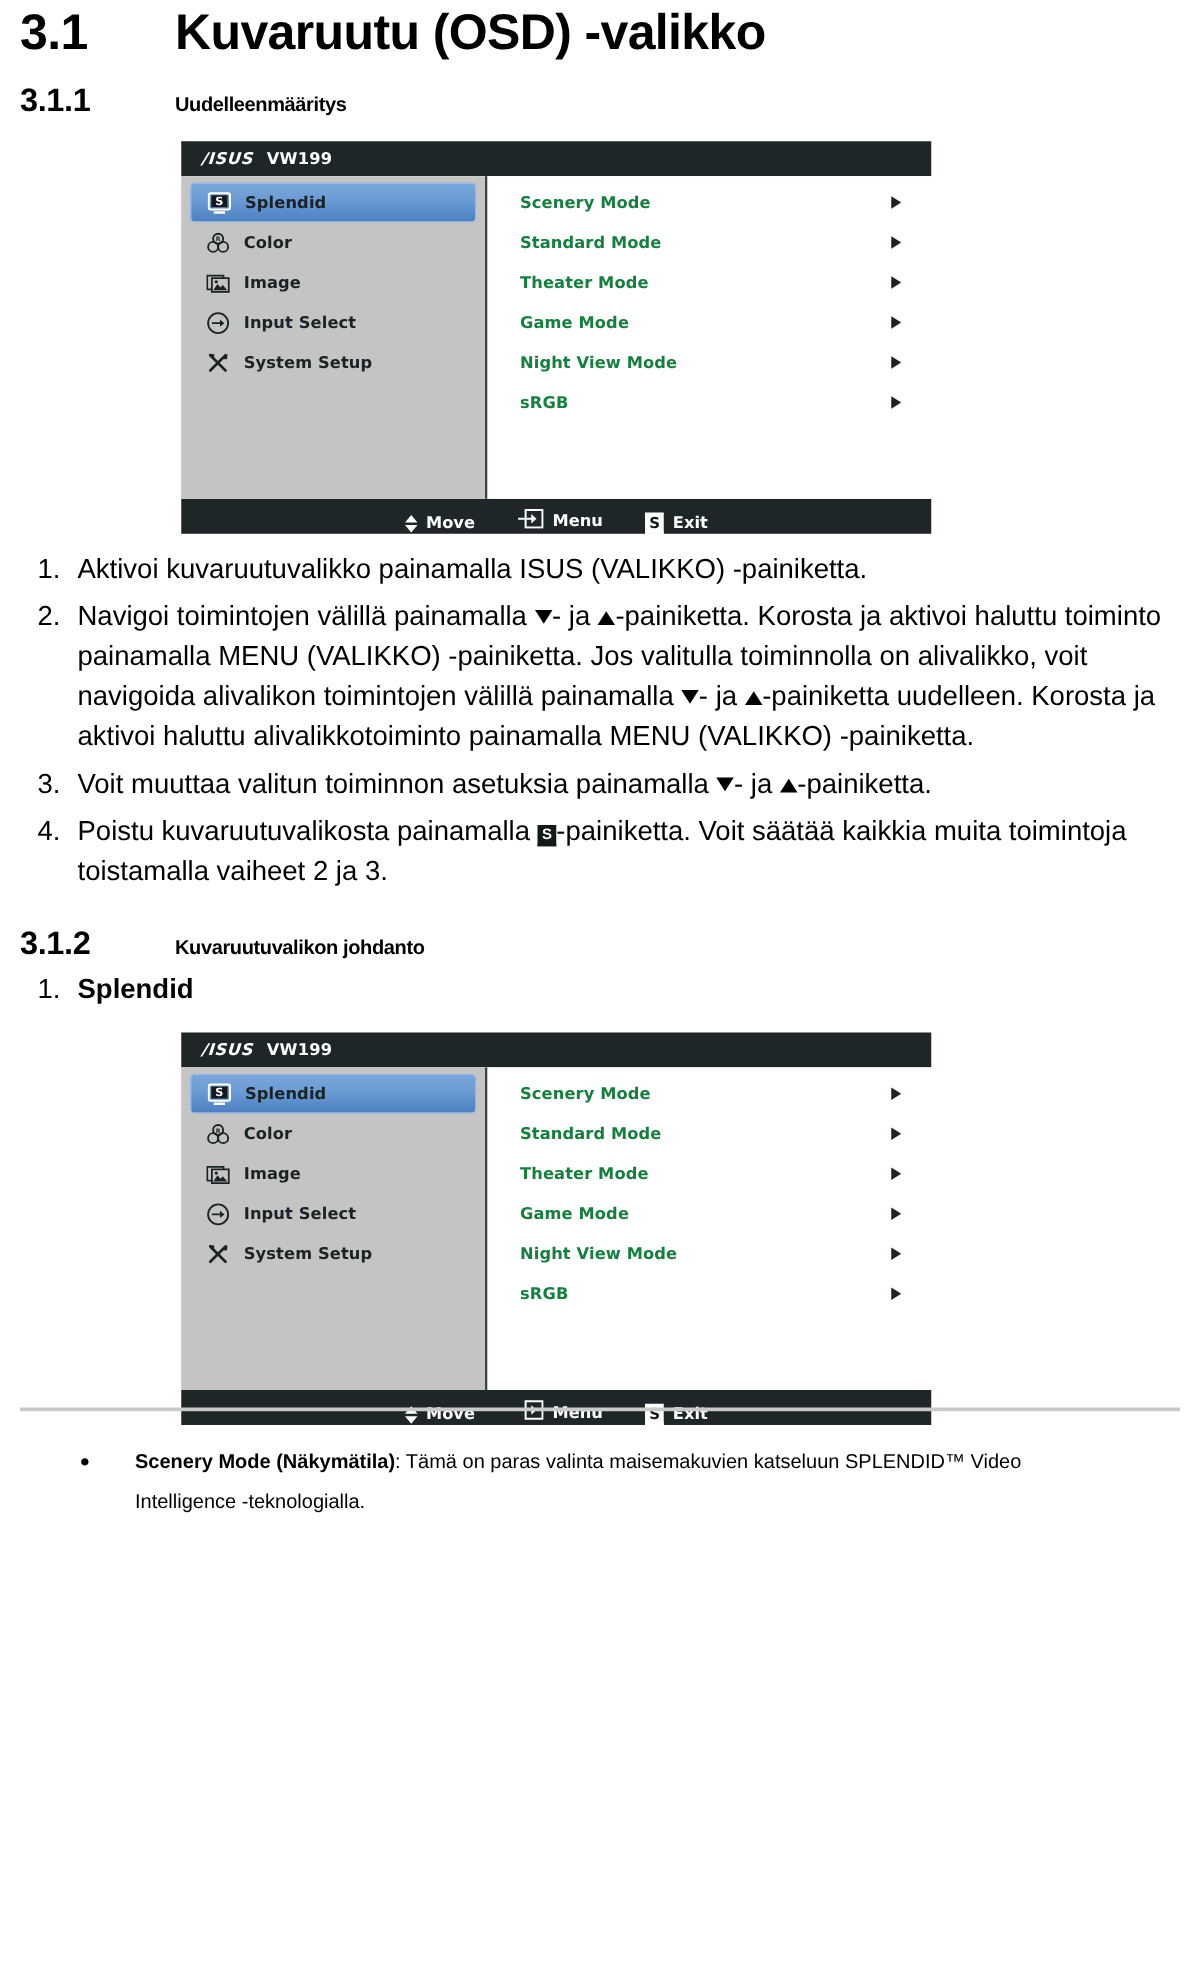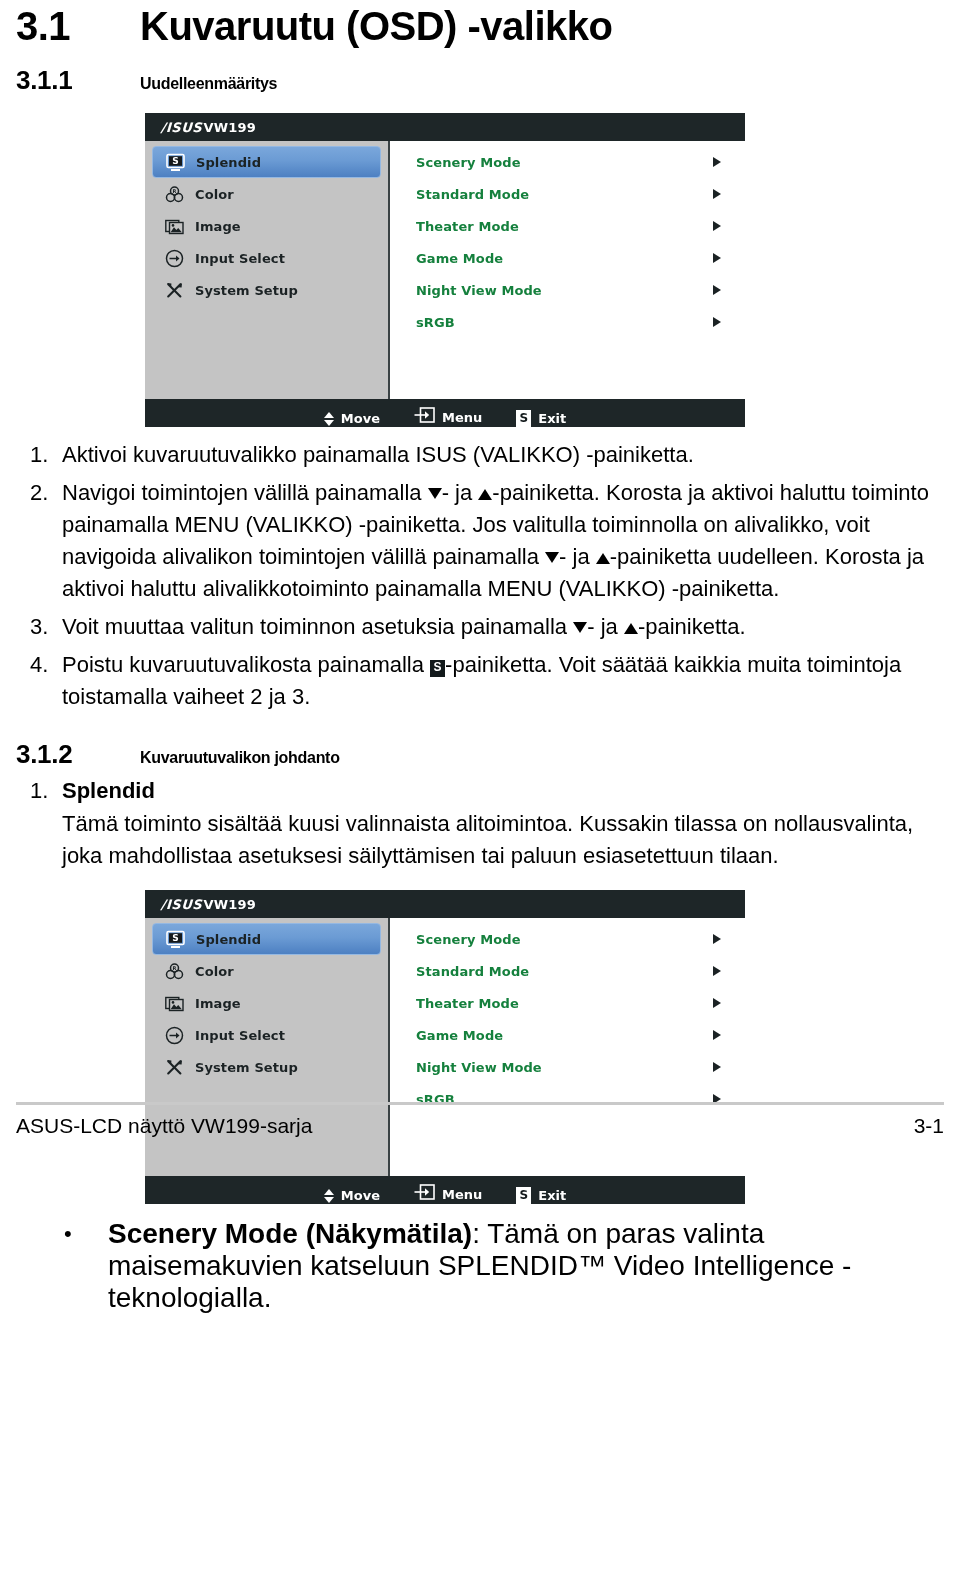--- a/index.html
+++ b/index.html
@@ -87,20 +87,21 @@
     font-weight: bold;
     font-style: italic;
     color: #ffffff;
     letter-spacing: 0.5px;
     transform: skewX(-6deg);
   }
   .osd-model {
     color: #ffffff;
     font-size: 13px;
     font-weight: bold;
+    margin-left: 10px;
     letter-spacing: 0.2px;
   }
 
   .osd-body {
     display: flex;
     height: 258px;
     background: #ffffff;
   }
   .osd-sidebar {
     width: 245px;
@@ -291,21 +292,21 @@
     display: flex;
     margin-top: 14px;
     padding-left: 48px;
   }
   .bullet-dot {
     flex: 0 0 44px;
     font-size: 22px;
     line-height: 32px;
   }
   .bullet-text {
-    font-size: 28px;
+    font-size: 16px;
     line-height: 32px;
     padding-right: 80px;
   }
   .bullet-text b { font-weight: bold; }
 
   
   .footer {
     position: absolute;
     left: 16px;
     right: 16px;
@@ -486,21 +487,20 @@
 
   <div class="h2-row" style="margin-top:26px;">
     <div class="h2-num">3.1.2</div>
     <div class="h2-text">Kuvaruutuvalikon johdanto</div>
   </div>
 
   <div class="sub-item">
     <div class="sub-num">1.</div>
     <div class="sub-title">Splendid</div>
   </div>
-  <div class="sub-para">Tämä toiminto sisältää kuusi valinnaista alitoimintoa. Kussakin tilassa on nollausvalinta, joka mahdollistaa asetuksesi säilyttämisen tai paluun esiasetettuun tilaan.</div>
 
   <div class="osd" style="margin-top:18px;">
     <div class="osd-titlebar">
       <span class="asus-logo">/ISUS</span>
       <span class="osd-model">VW199</span>
     </div>
     <div class="osd-body">
       <div class="osd-sidebar">
 
         <div class="side-item selected">
@@ -619,19 +619,15 @@
     </div>
   </div>
 
   <div class="bullet-row">
     <div class="bullet-dot">•</div>
     <div class="bullet-text"><b>Scenery Mode (Näkymätila)</b><span>: Tämä on paras valinta maisemakuvien katseluun SPLENDID™ Video Intelligence -teknologialla.</span></div>
   </div>
 
   <div class="footer">
     <div class="footer-rule"></div>
-    <div class="footer-row">
-      <span>ASUS-LCD näyttö VW199-sarja</span>
-      <span>3-1</span>
-    </div>
   </div>
 
 </div>
 
 </body></html>

